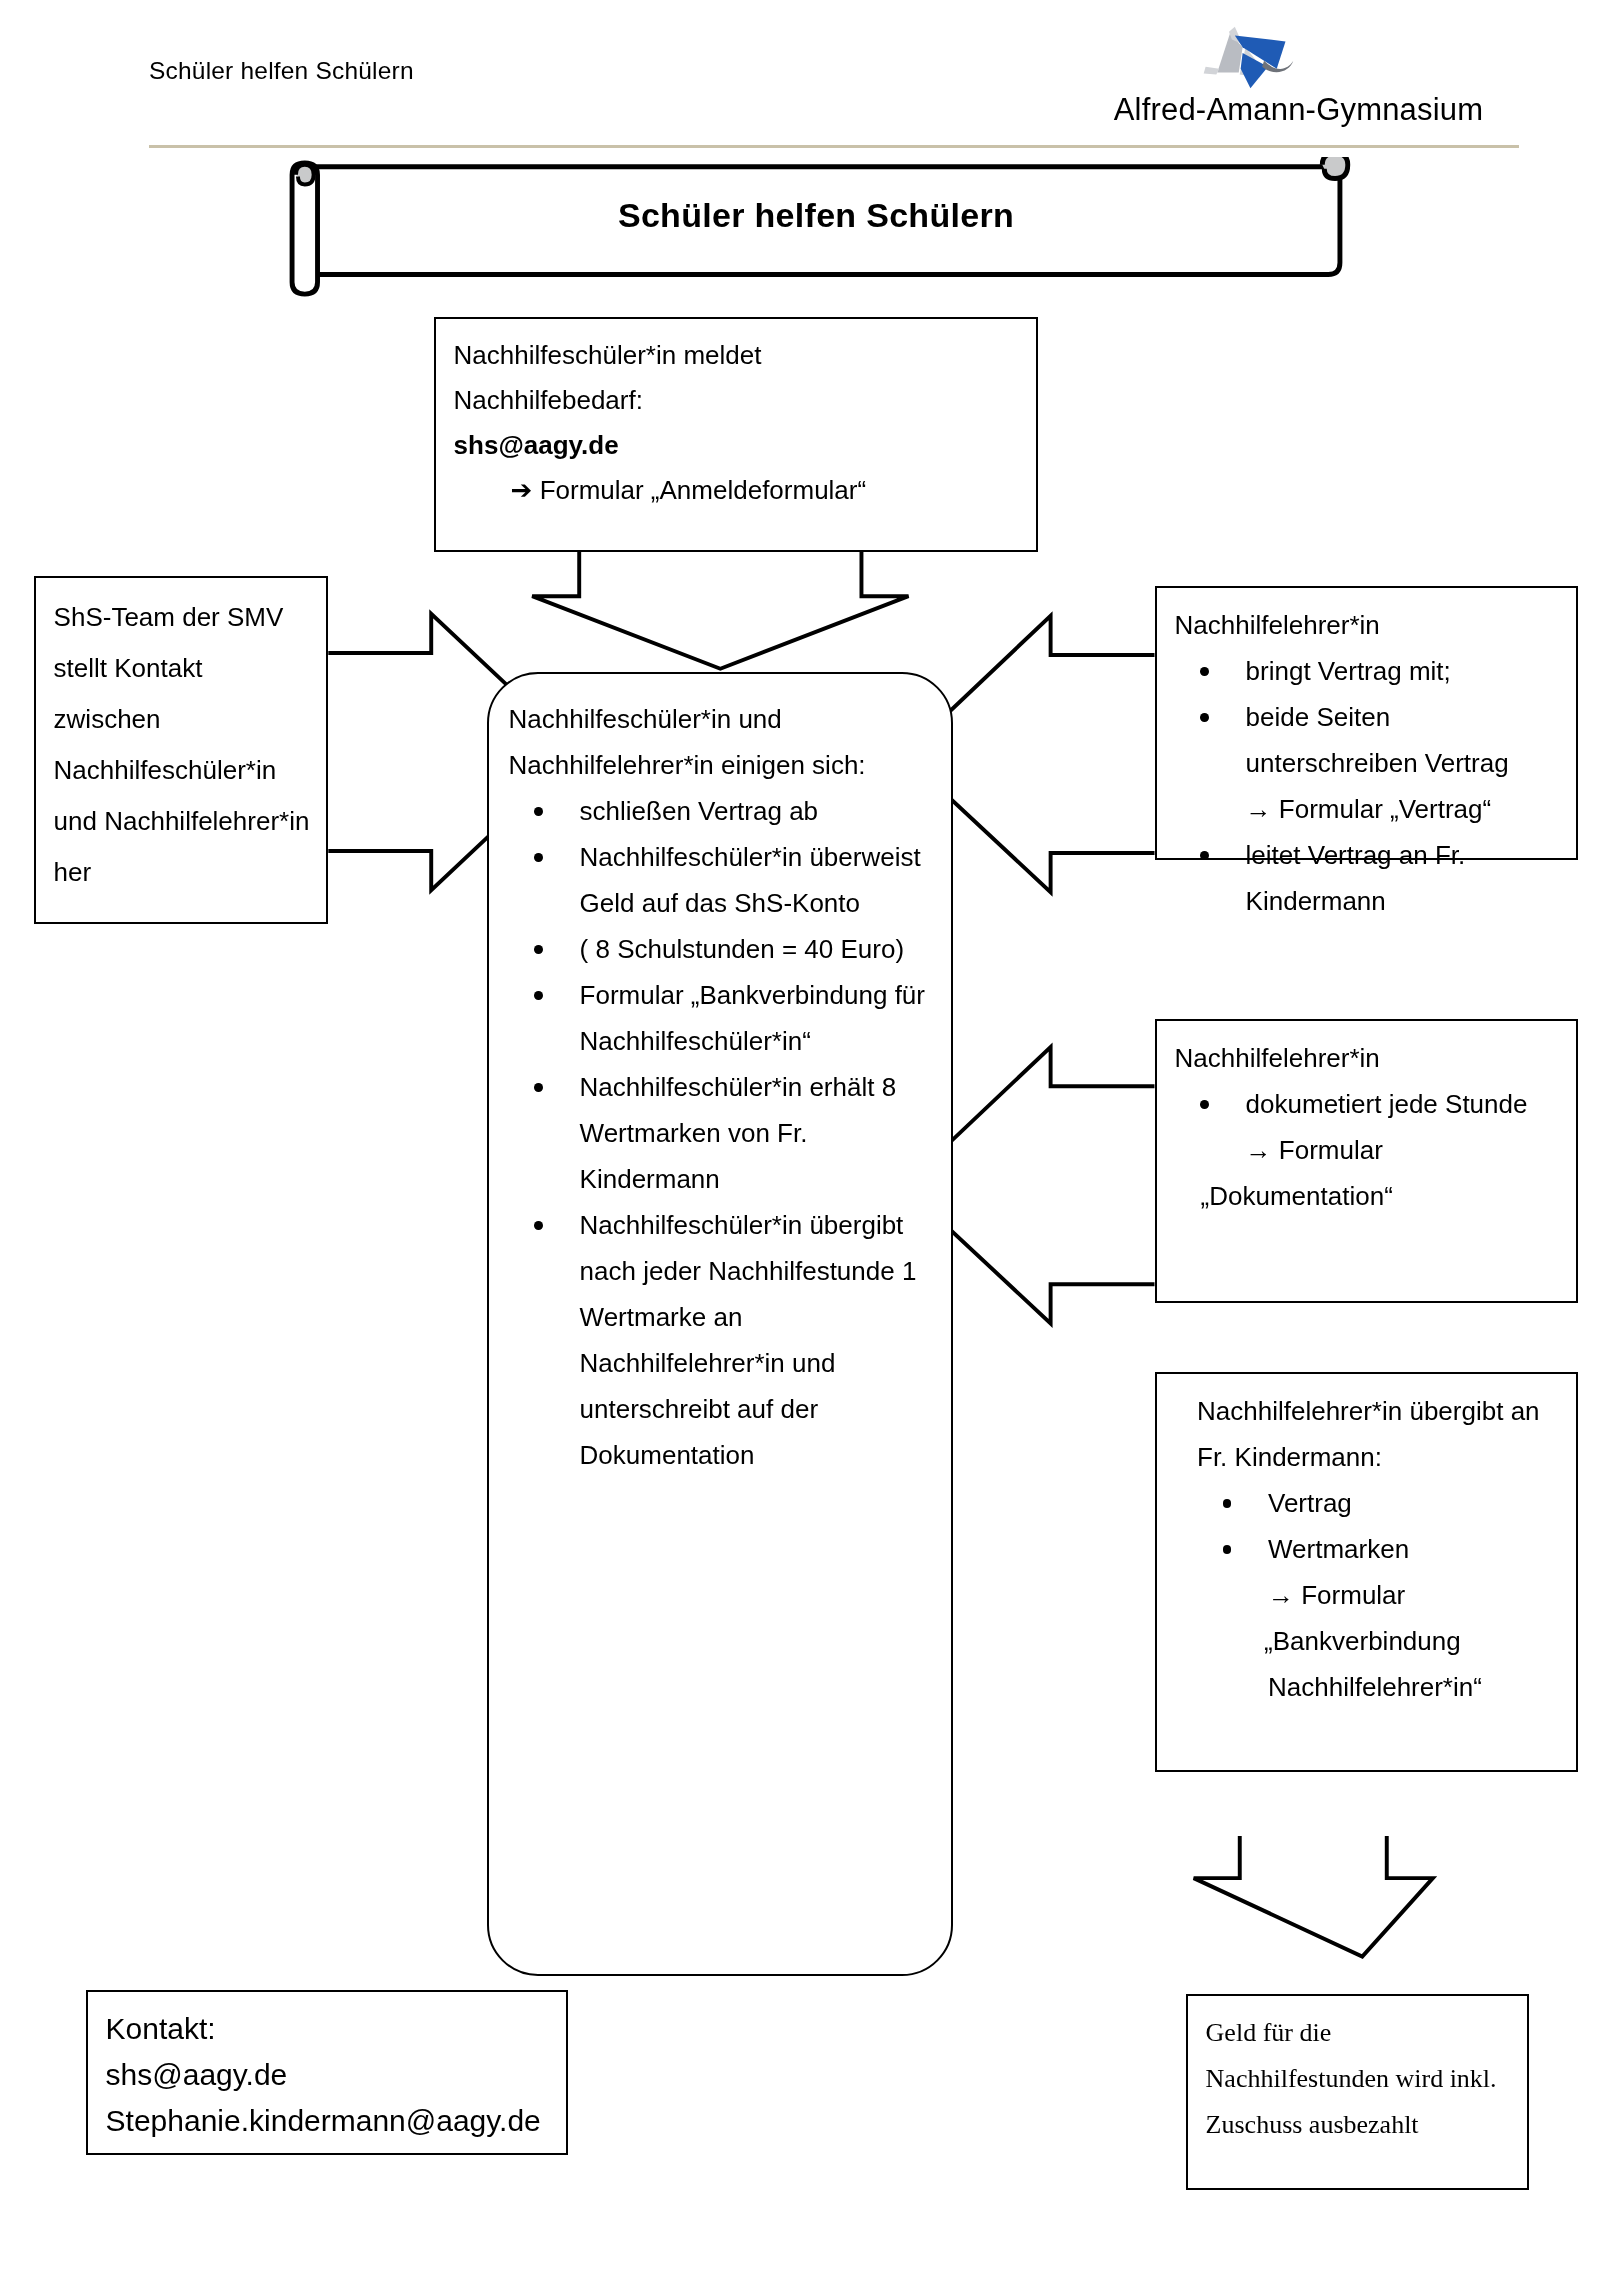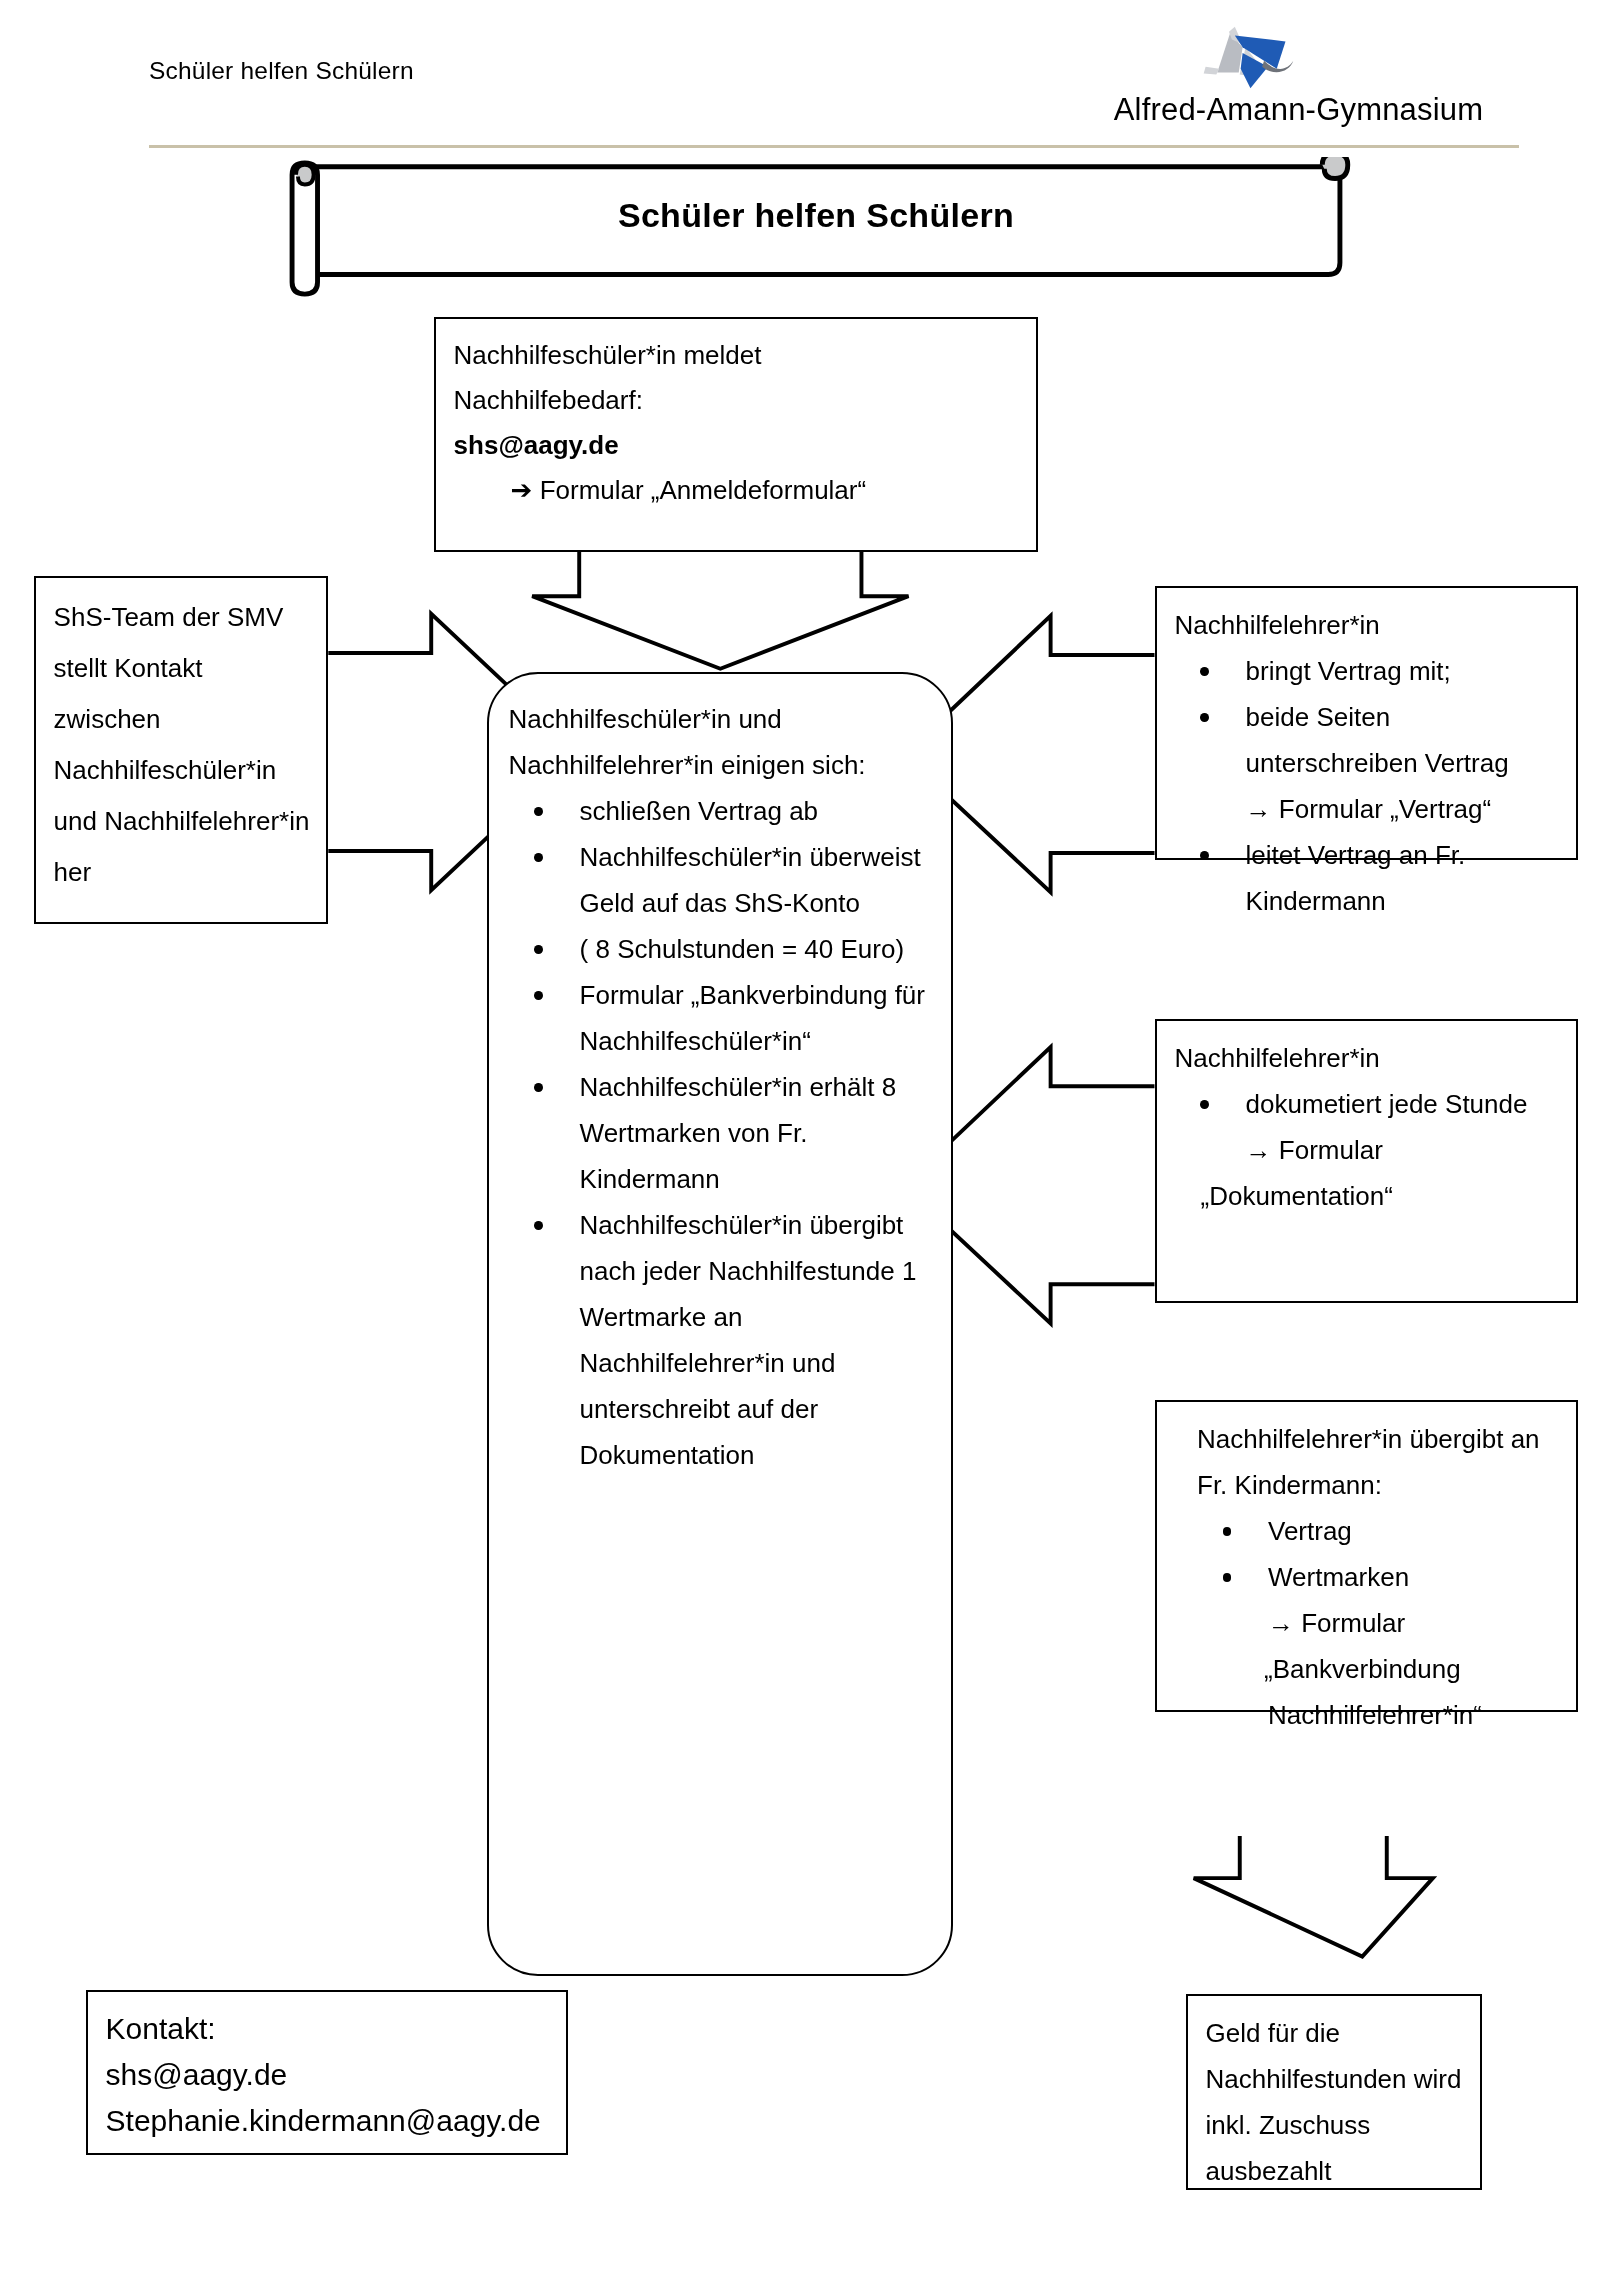--- a/index.html
+++ b/index.html
@@ -70,23 +70,23 @@
   
   #box-report{left:434px;top:317px;width:604px;height:235px;}
   #box-shs-team{left:34px;top:576px;width:294px;height:348px;line-height:51px;}
   #box-center{
     left:487px;top:672px;width:466px;height:1304px;
     border-radius:51px;
     line-height:46px;padding:21.6px 13.7px 13.7px 19.6px;
   }
   #box-teacher-contract{left:1155px;top:586px;width:423px;height:274px;line-height:46px;}
   #box-teacher-doc{left:1155px;top:1019px;width:423px;height:284px;line-height:46px;}
-  #box-teacher-handover{left:1155px;top:1400px;width:423px;height:312px;line-height:46px;padding-left:40px;}
+  #box-teacher-handover{left:1155px;top:1372px;width:423px;height:400px;line-height:46px;padding-left:40px;}
   #box-contact{left:86px;top:1990px;width:482px;height:165px;line-height:46px;font-size:30px;}
-  #box-money{left:1186px;top:1994px;width:296px;height:196px;line-height:46px;}
+  #box-money{left:1186px;top:1994px;width:343px;height:196px;line-height:46px;font-family:Liberation Serif, serif;}
 
   
   .arrows{position:absolute;left:0;top:0;width:1621px;height:2293px;pointer-events:none;}
   .arrows path{fill:#fff;stroke:#000;stroke-width:4;stroke-linejoin:miter;}
 </style>
 </head>
 <body>
 
 <div class="page">
 

